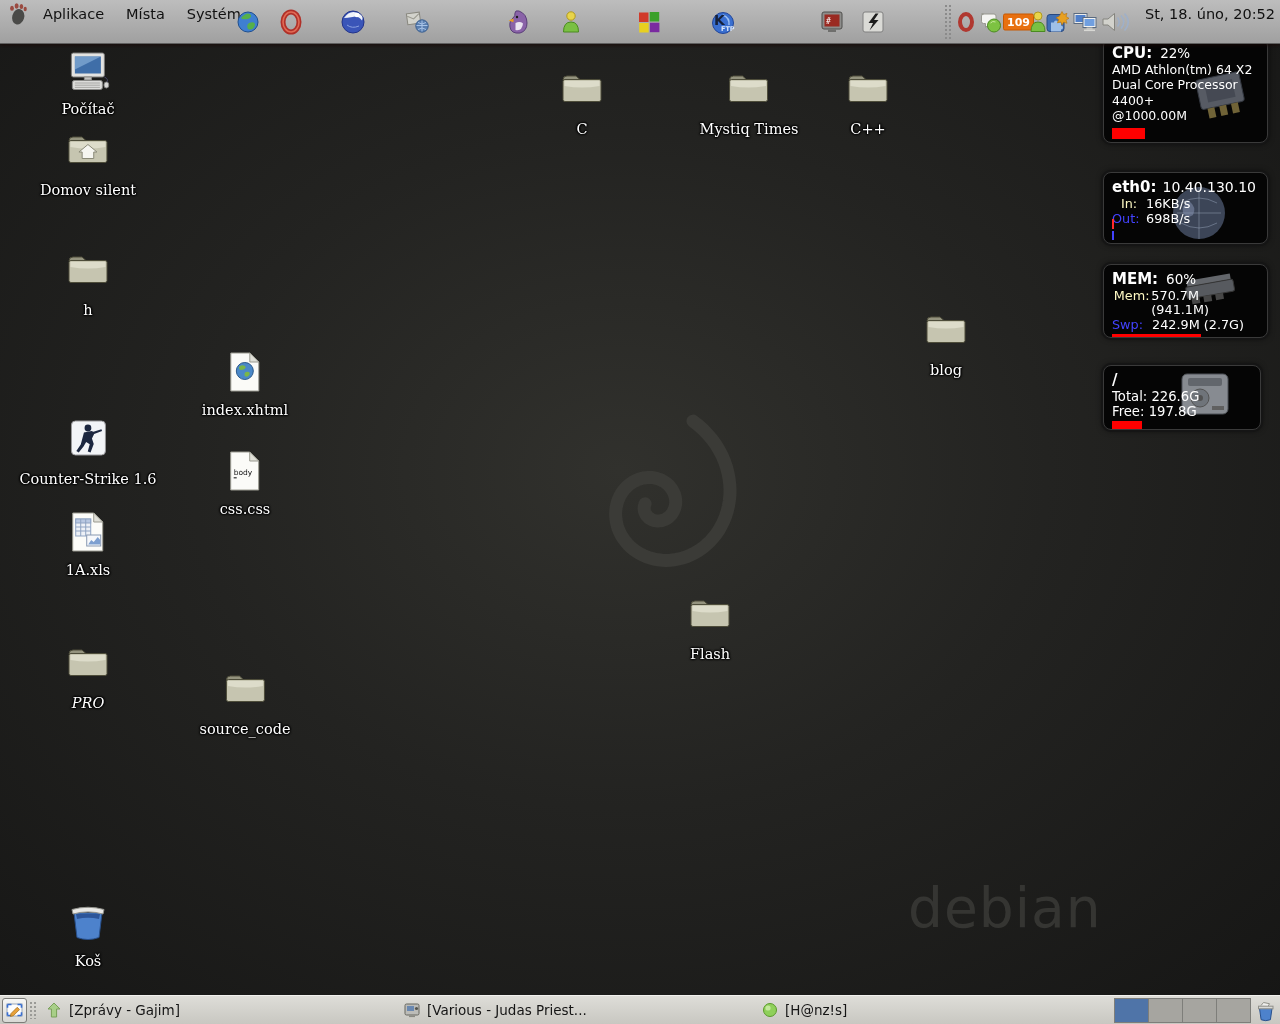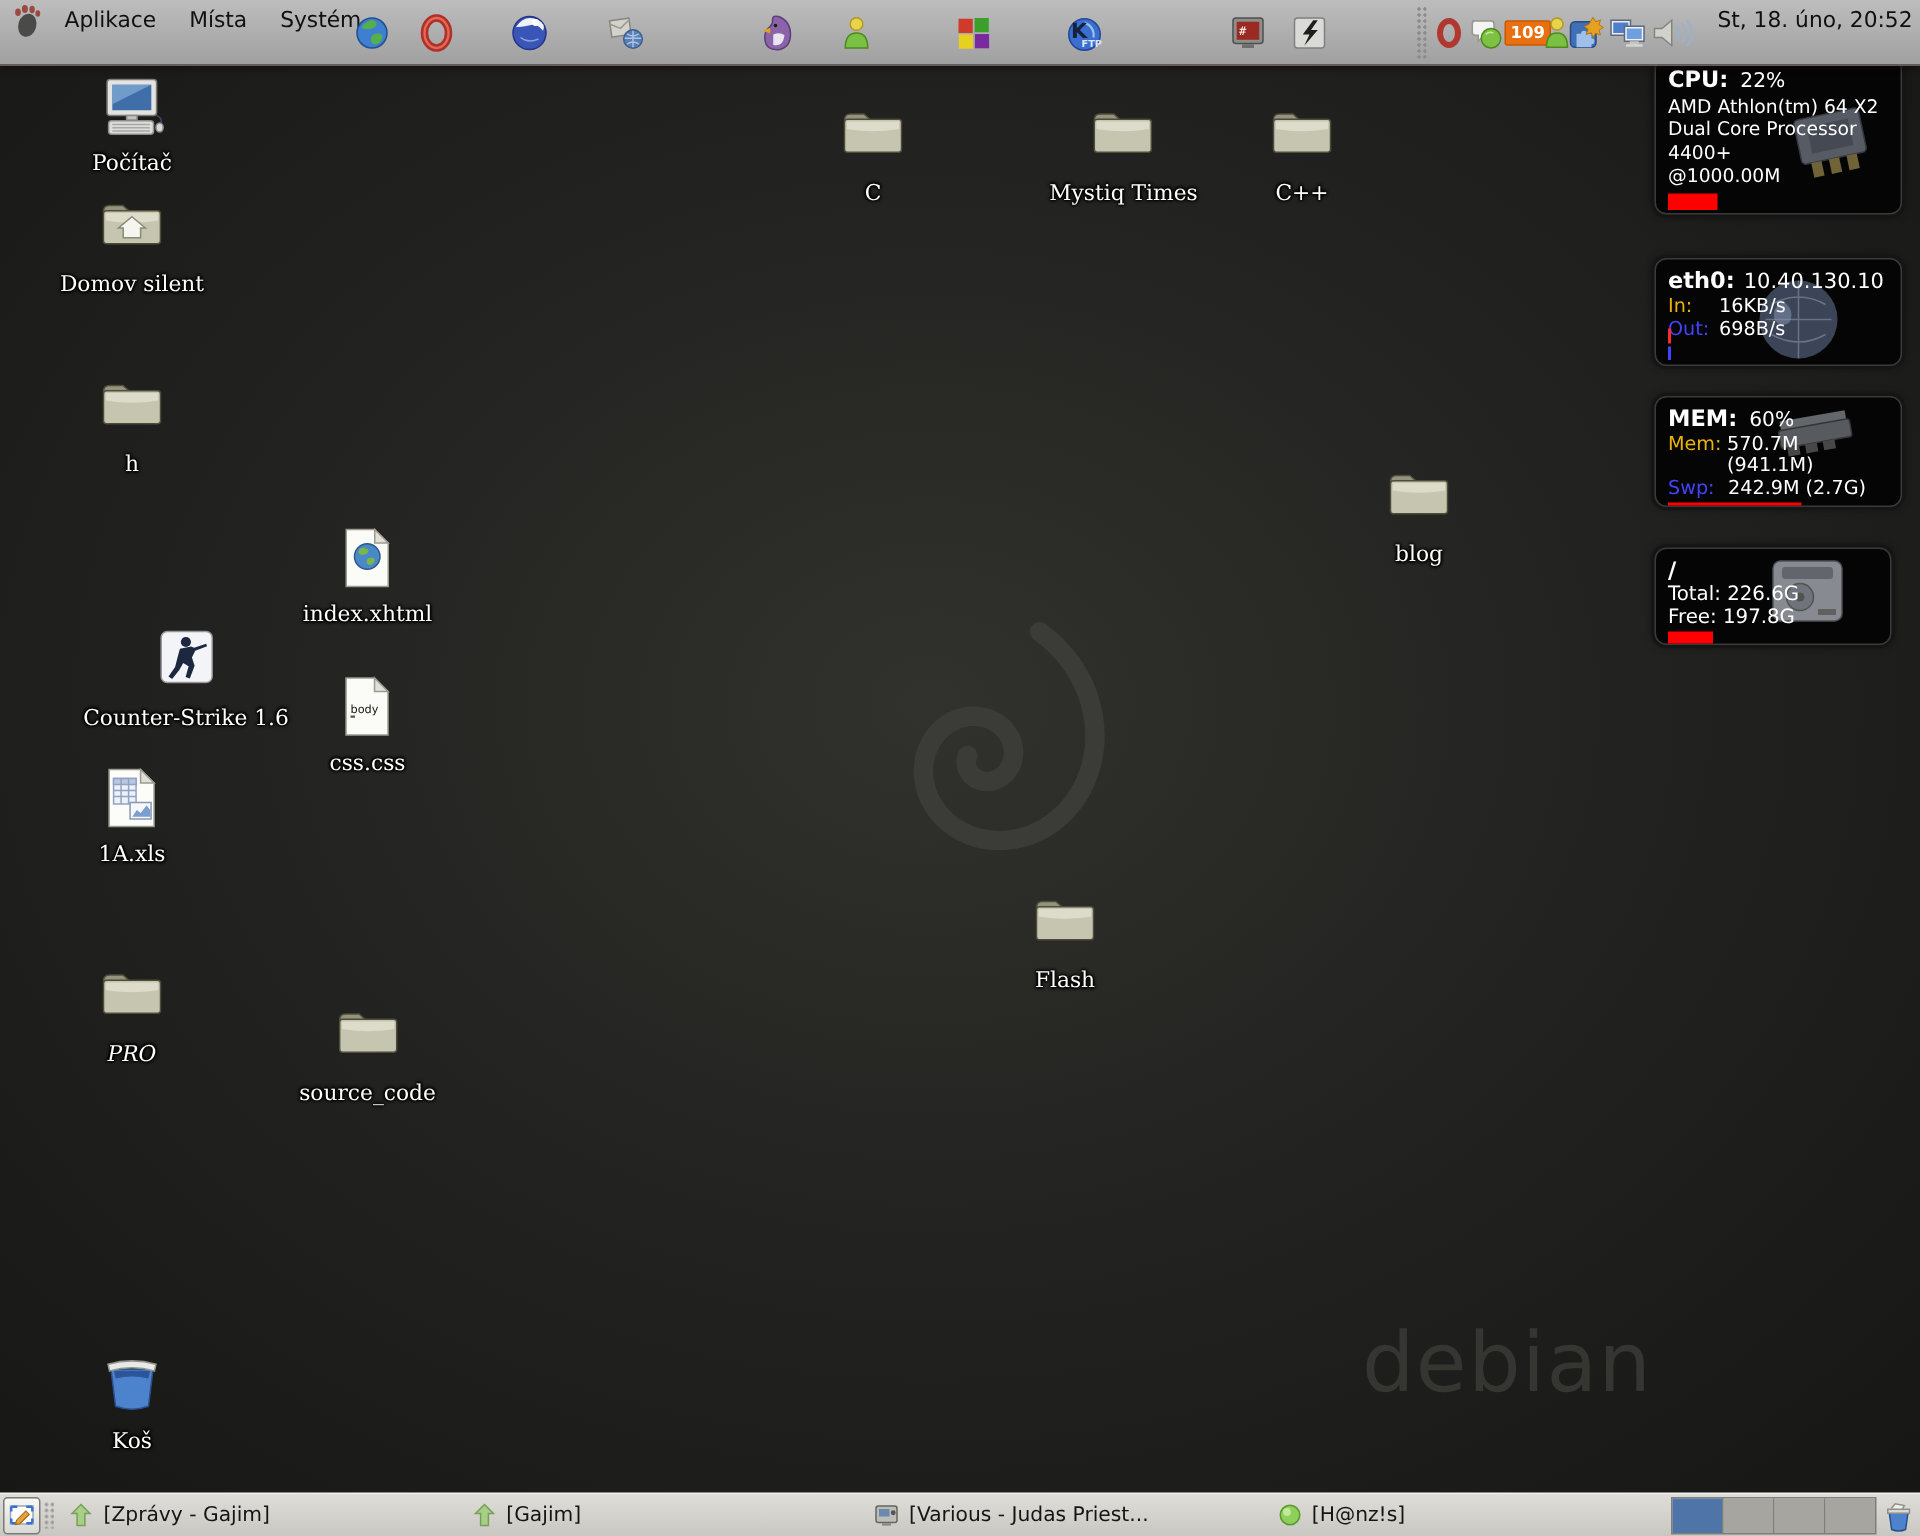--- a/index.html
+++ b/index.html
@@ -39,21 +39,21 @@
   .mon-bg { position:absolute; z-index:0; }
   .mon-c { position:relative; z-index:1; }
   .mon-head { line-height:18px; white-space:nowrap; }
   .mon-title { font-weight:bold; font-size:15px; }
   .mon-pct { font-size:13.5px; margin-left:8px; }
   .mon-ip { font-size:14px; margin-left:6px; }
   .mon-info { font-size:12.5px; line-height:15.4px; white-space:pre-line; }
   .mon-row { display:flex; font-size:12.8px; line-height:13.8px; margin-top:1px; }
   .mon-row .lab { width:40px; }
   .mon-row.net .lab { width:34px; }
-  .lab.red { color:#eab308; } .lab.blue { color:#4343ff; }
+  .lab.red { color:#fef9c3;text-align:center; } .lab.blue { color:#4343ff; }
   .mon-bar { width:148px; height:11px; margin-top:4px; }
   .mon-fill { height:100%; background:#ff0000; }
   .net-ticks { position:absolute; left:8px; bottom:3px; z-index:1; }
   .tick { display:block; width:2px; }
   .tick.red { height:10px; background:#ff2a2a; margin-bottom:2px; }
   .tick.blue { height:9px; background:#4343ff; }
 
   
   .panel-bottom { position:absolute; bottom:0; left:0; right:0; height:29px; z-index:30;
     background:linear-gradient(#deddd8,#c8c7c1); border-top:1px solid #f2f1ee; }
@@ -254,21 +254,21 @@
       <div class="dicon" style="left: 88px; top: 251px;">
         <div class="ibox">
           <svg width="44" height="36" viewBox="0 0 44 36">
             <path d="M3 10 q0-4 4-4 h9 l5 4.5 z" fill="#94937e" stroke="#4e4d3a"></path>
             <rect x="3" y="9.5" width="38" height="22" rx="2" fill="#c6c5b0" stroke="#4e4d3a"></rect>
             <path d="M4.5 11 h35 v5 q-17.5 3 -35 0 z" fill="#dddcca"></path>
           </svg>
         </div>
         <div class="dlabel">h</div>
       </div>
-      <div class="dicon" style="left: 88px; top: 420px; margin-left: 36px;">
+      <div class="dicon" style="left: 88px; top: 420px;">
         <div class="ibox">
           <svg width="36" height="36" viewBox="0 0 36 36">
             <rect x="1" y="1" width="34" height="34" rx="4" fill="#f2f4f7" stroke="#97979a"></rect>
             <circle cx="17.5" cy="8" r="3.4" fill="#1c2740"></circle>
             <path d="M13.5 12.5 l7.5 -1.5 2 .8 8 -2.6 .6 1.7 -7.9 3 -2.2 4.5 1.8 5.5 -3.2 8.5 -2.8 -1 2 -7.2 -3.6 -2.2 -2.6 4.6 -4.8 6 -2.4 -1.6 4.4 -6.4 1.6 -6.2 z" fill="#1c2740"></path>
           </svg>
         </div>
         <div class="dlabel">Counter-Strike 1.6</div>
       </div>
       <div class="dicon" style="left: 88px; top: 511px;">
@@ -495,28 +495,20 @@
           <span class="task-icon">
             <svg width="16" height="16" viewBox="0 0 16 16">
               <path d="M8 1 l6 6 h-3.4 v8 h-5.2 v-8 H2 z" fill="#a8cf88" stroke="#789f58"></path>
             </svg>
           </span>
           <span class="task-label">[Zprávy - Gajim]</span>
         </div>
         <div class="task-item">
           <span class="task-icon">
             <svg width="16" height="16" viewBox="0 0 16 16">
-              <path d="M8 1 l6 6 h-3.4 v8 h-5.2 v-8 H2 z" fill="#a8cf88" stroke="#789f58"></path>
-            </svg>
-          </span>
-          <span class="task-label">[Gajim]</span>
-        </div>
-        <div class="task-item">
-          <span class="task-icon">
-            <svg width="16" height="16" viewBox="0 0 16 16">
               <rect x="1" y="2" width="14" height="11" rx="1.5" fill="#bcbcb8" stroke="#66665f"></rect>
               <rect x="3" y="4" width="7" height="5" fill="#6a88b0"></rect>
               <circle cx="12.5" cy="6.5" r="1.6" fill="#55554f"></circle>
               <rect x="5" y="13.5" width="6" height="1.6" fill="#8a8a84"></rect>
             </svg>
           </span>
           <span class="task-label">[Various - Judas Priest...</span>
         </div>
         <div class="task-item">
           <span class="task-icon">

